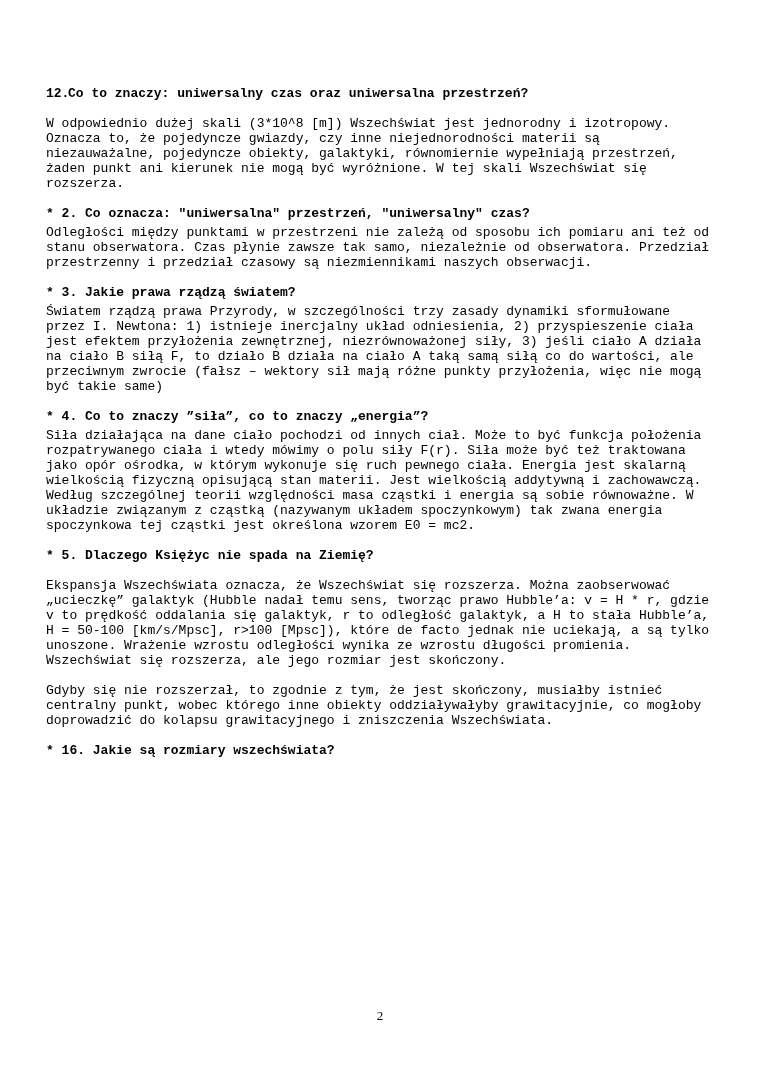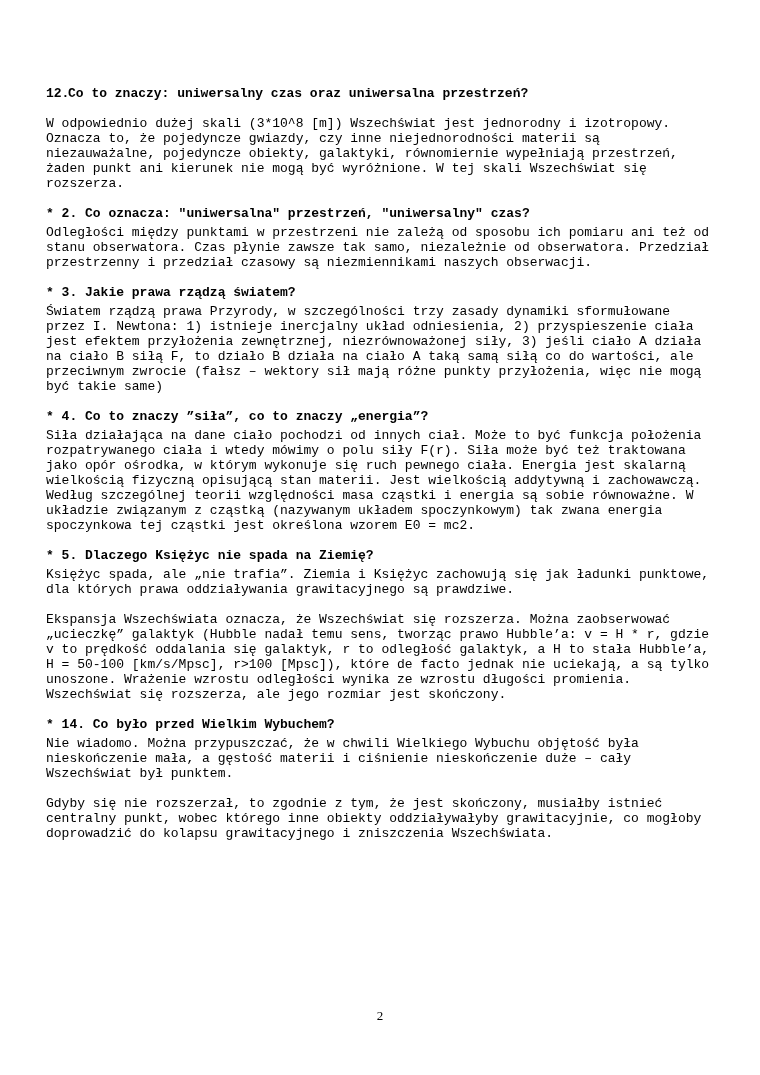--- a/index.html
+++ b/index.html
@@ -82,35 +82,31 @@
       <p class="par">Światem rządzą prawa Przyrody, w szczególności trzy zasady dynamiki sformułowane przez I. Newtona: 1) istnieje inercjalny układ odniesienia, 2) przyspieszenie ciała jest efektem przyłożenia zewnętrznej, niezrównoważonej siły, 3) jeśli ciało A działa na ciało B siłą F, to działo B działa na ciało A taką samą siłą co do wartości, ale przeciwnym zwrocie (fałsz – wektory sił mają różne punkty przyłożenia, więc nie mogą być takie same)</p>
     </div>
 
     <div class="section">
       <p class="heading h-star">* 4. Co to znaczy ”siła”, co to znaczy „energia”?</p>
       <p class="par">Siła działająca na dane ciało pochodzi od innych ciał. Może to być funkcja położenia rozpatrywanego ciała i wtedy mówimy o polu siły F(r). Siła może być też traktowana jako opór ośrodka, w którym wykonuje się ruch pewnego ciała. Energia jest skalarną wielkością fizyczną opisującą stan materii. Jest wielkością addytywną i zachowawczą. Według szczególnej teorii względności masa cząstki i energia są sobie równoważne. W układzie związanym z cząstką (nazywanym układem spoczynkowym) tak zwana energia spoczynkowa tej cząstki jest określona wzorem E0 = mc2.</p>
     </div>
 
     <div class="section">
       <p class="heading h-star">* 5. Dlaczego Księżyc nie spada na Ziemię?</p>
-      <p class="par">Księżyc spada, ale „nie trafia”. Ziemia i Księżyc zachowują się jak ładunki punktowe, dla których prawa oddziaływania grawitacyjnego są prawdziwe.</p>
     </div>
 
     <div class="section">
       <p class="par">Ekspansja Wszechświata oznacza, że Wszechświat się rozszerza. Można zaobserwować „ucieczkę” galaktyk (Hubble nadał temu sens, tworząc prawo Hubble’a: v = H * r, gdzie v to prędkość oddalania się galaktyk, r to odległość galaktyk, a H to stała Hubble’a, H = 50-100 [km/s/Mpsc], r&gt;100 [Mpsc]), które de facto jednak nie uciekają, a są tylko unoszone. Wrażenie wzrostu odległości wynika ze wzrostu długości promienia. Wszechświat się rozszerza, ale jego rozmiar jest skończony.</p>
     </div>
 
-    <div class="section">
-      <p class="heading h-star">* 14. Co było przed Wielkim Wybuchem?</p>
-      <p class="par">Nie wiadomo. Można przypuszczać, że w chwili Wielkiego Wybuchu objętość była nieskończenie mała, a gęstość materii i ciśnienie nieskończenie duże – cały Wszechświat był punktem.</p>
-    </div>
 
     <div class="section">
       <p class="par">Gdyby się nie rozszerzał, to zgodnie z tym, że jest skończony, musiałby istnieć centralny punkt, wobec którego inne obiekty oddziaływałyby grawitacyjnie, co mogłoby doprowadzić do kolapsu grawitacyjnego i zniszczenia Wszechświata.</p>
     </div>
 
     <div class="section">
+      <p class="heading h-star">* 16. Jakie są rozmiary wszechświata?</p>
     </div>
 
   </div>
 
   <div class="page-number">2</div>
 </div>
 
 </body></html>

